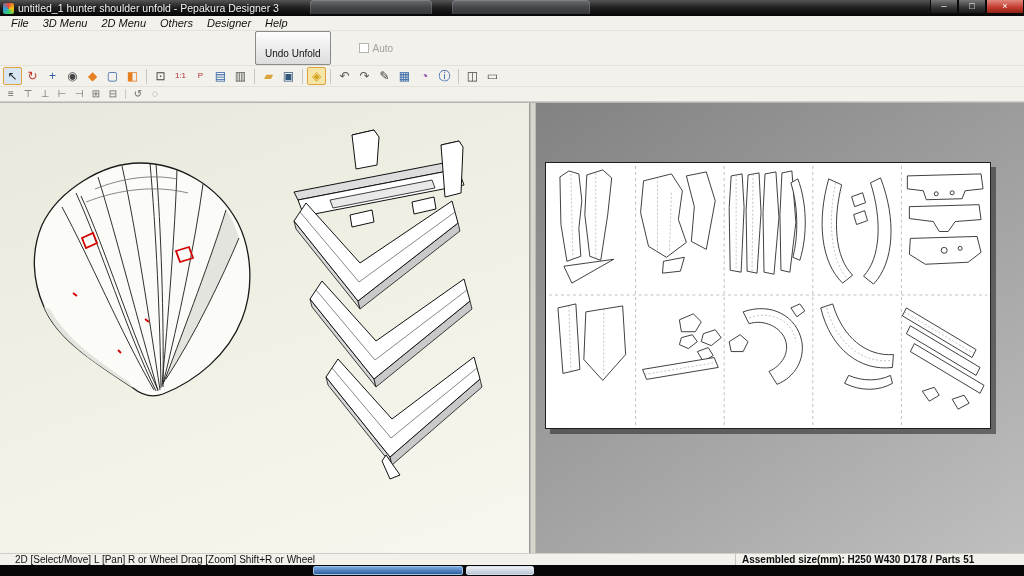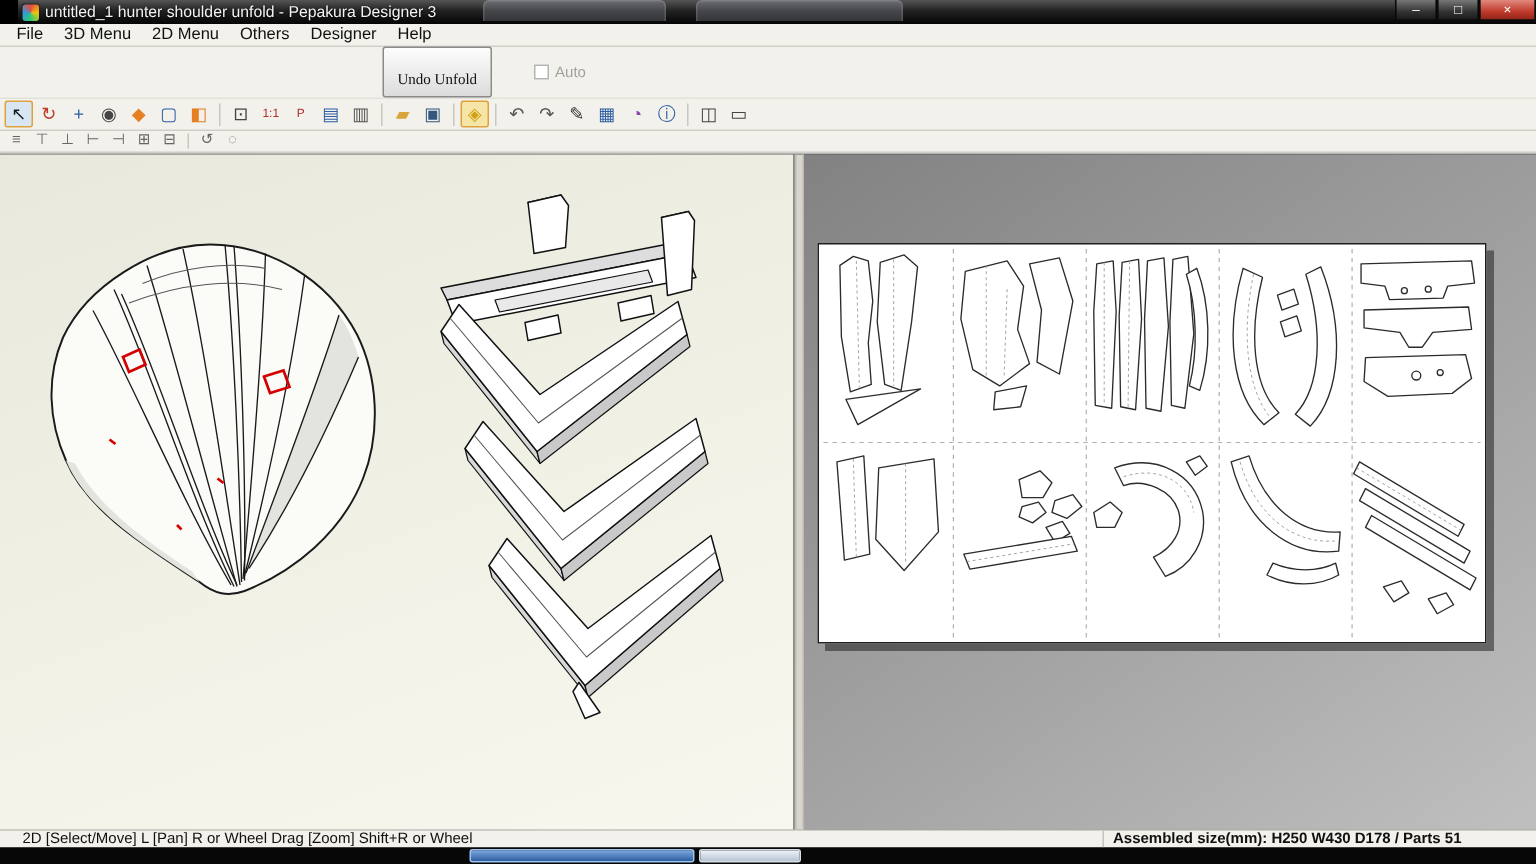--- a/index.html
+++ b/index.html
@@ -2,41 +2,41 @@
 <html><head>
 <meta charset="utf-8">
 <style>
   *{margin:0;padding:0;box-sizing:border-box;}
   html,body{width:1024px;height:576px;overflow:hidden;background:#000;
     font-family:"Liberation Sans",sans-serif;}
   .window{width:1024px;height:576px;display:flex;flex-direction:column;}
 
   
   .titlebar{flex:0 0 16px;position:relative;display:flex;align-items:center;
-    background:linear-gradient(180deg,#555 0%,#222 45%,#050505 100%);color:#fff;margin-left:12px;}
+    background:linear-gradient(180deg,#555 0%,#222 45%,#050505 100%);color:#fff;}
   .app-icon{width:11px;height:11px;margin:0 4px 0 3px;border-radius:2px;
     background:conic-gradient(#e74c3c,#f1c40f,#2ecc71,#3498db,#e74c3c);
     box-shadow:0 0 1px #000;}
   .title{font-size:10.5px;color:#f2f2f2;text-shadow:0 1px 2px #000;white-space:nowrap;}
   .ghost-tab{position:absolute;top:0;height:14px;border-radius:4px 4px 0 0;
     background:rgba(195,205,220,0.22);border:1px solid rgba(255,255,255,0.14);border-bottom:none;}
   .win-controls{position:absolute;right:0;top:0;display:flex;}
   .win-btn{width:28px;height:14px;display:flex;align-items:center;justify-content:center;
     font-size:9px;line-height:1;color:#fff;border:1px solid #0a0a0a;border-top:none;
     background:linear-gradient(180deg,#777,#333 60%,#1a1a1a);}
   .win-btn.close{width:38px;background:linear-gradient(180deg,#e2897e,#c0392b 60%,#8e2418);}
 
   
   .menubar{flex:0 0 15px;background:#f2f1ec;border-bottom:1px solid #e2e1da;
     display:flex;align-items:center;font-size:11px;padding-left:4px;}
-  .menu-item{padding:0 7px;height:100%;display:flex;align-items:center;color:#111;}
+  .menu-item{padding:0 7px;height:100%;display:flex;align-items:center;color:#111;font-style:italic;}
   .row2{flex:0 0 16px;background:#f2f1ec;border-bottom:1px solid #e2e1da;
     display:flex;align-items:center;}
   .undo-btn{margin-left:255px;height:28px;font-size:10px;padding:16px 9px;
-    font-family:Liberation Serif, serif;color:#111;border:1px solid #8a8a8a;border-radius:2px;
+    font-family:Liberation Sans, sans-serif;color:#111;border:1px solid #8a8a8a;border-radius:2px;
     background:linear-gradient(180deg,#fdfdfd,#dcdcdc);}
   .auto-wrap{display:flex;align-items:center;margin-left:12px;gap:4px;padding-left:16px;}
   .checkbox{width:10px;height:10px;background:#fff;border:1px solid #b4b4b4;}
   .auto-label{font-size:10px;color:#a2a2a2;}
 
   
   .toolbar{background:#f2f1ec;display:flex;align-items:center;padding-left:3px;gap:1px;}
   .toolbar.main{flex:0 0 21px;border-bottom:1px solid #e2e1da;}
   .toolbar.sub{flex:0 0 15px;border-bottom:1px solid #cfcec7;}
   .tb-icon{width:19px;height:18px;display:flex;align-items:center;justify-content:center;

